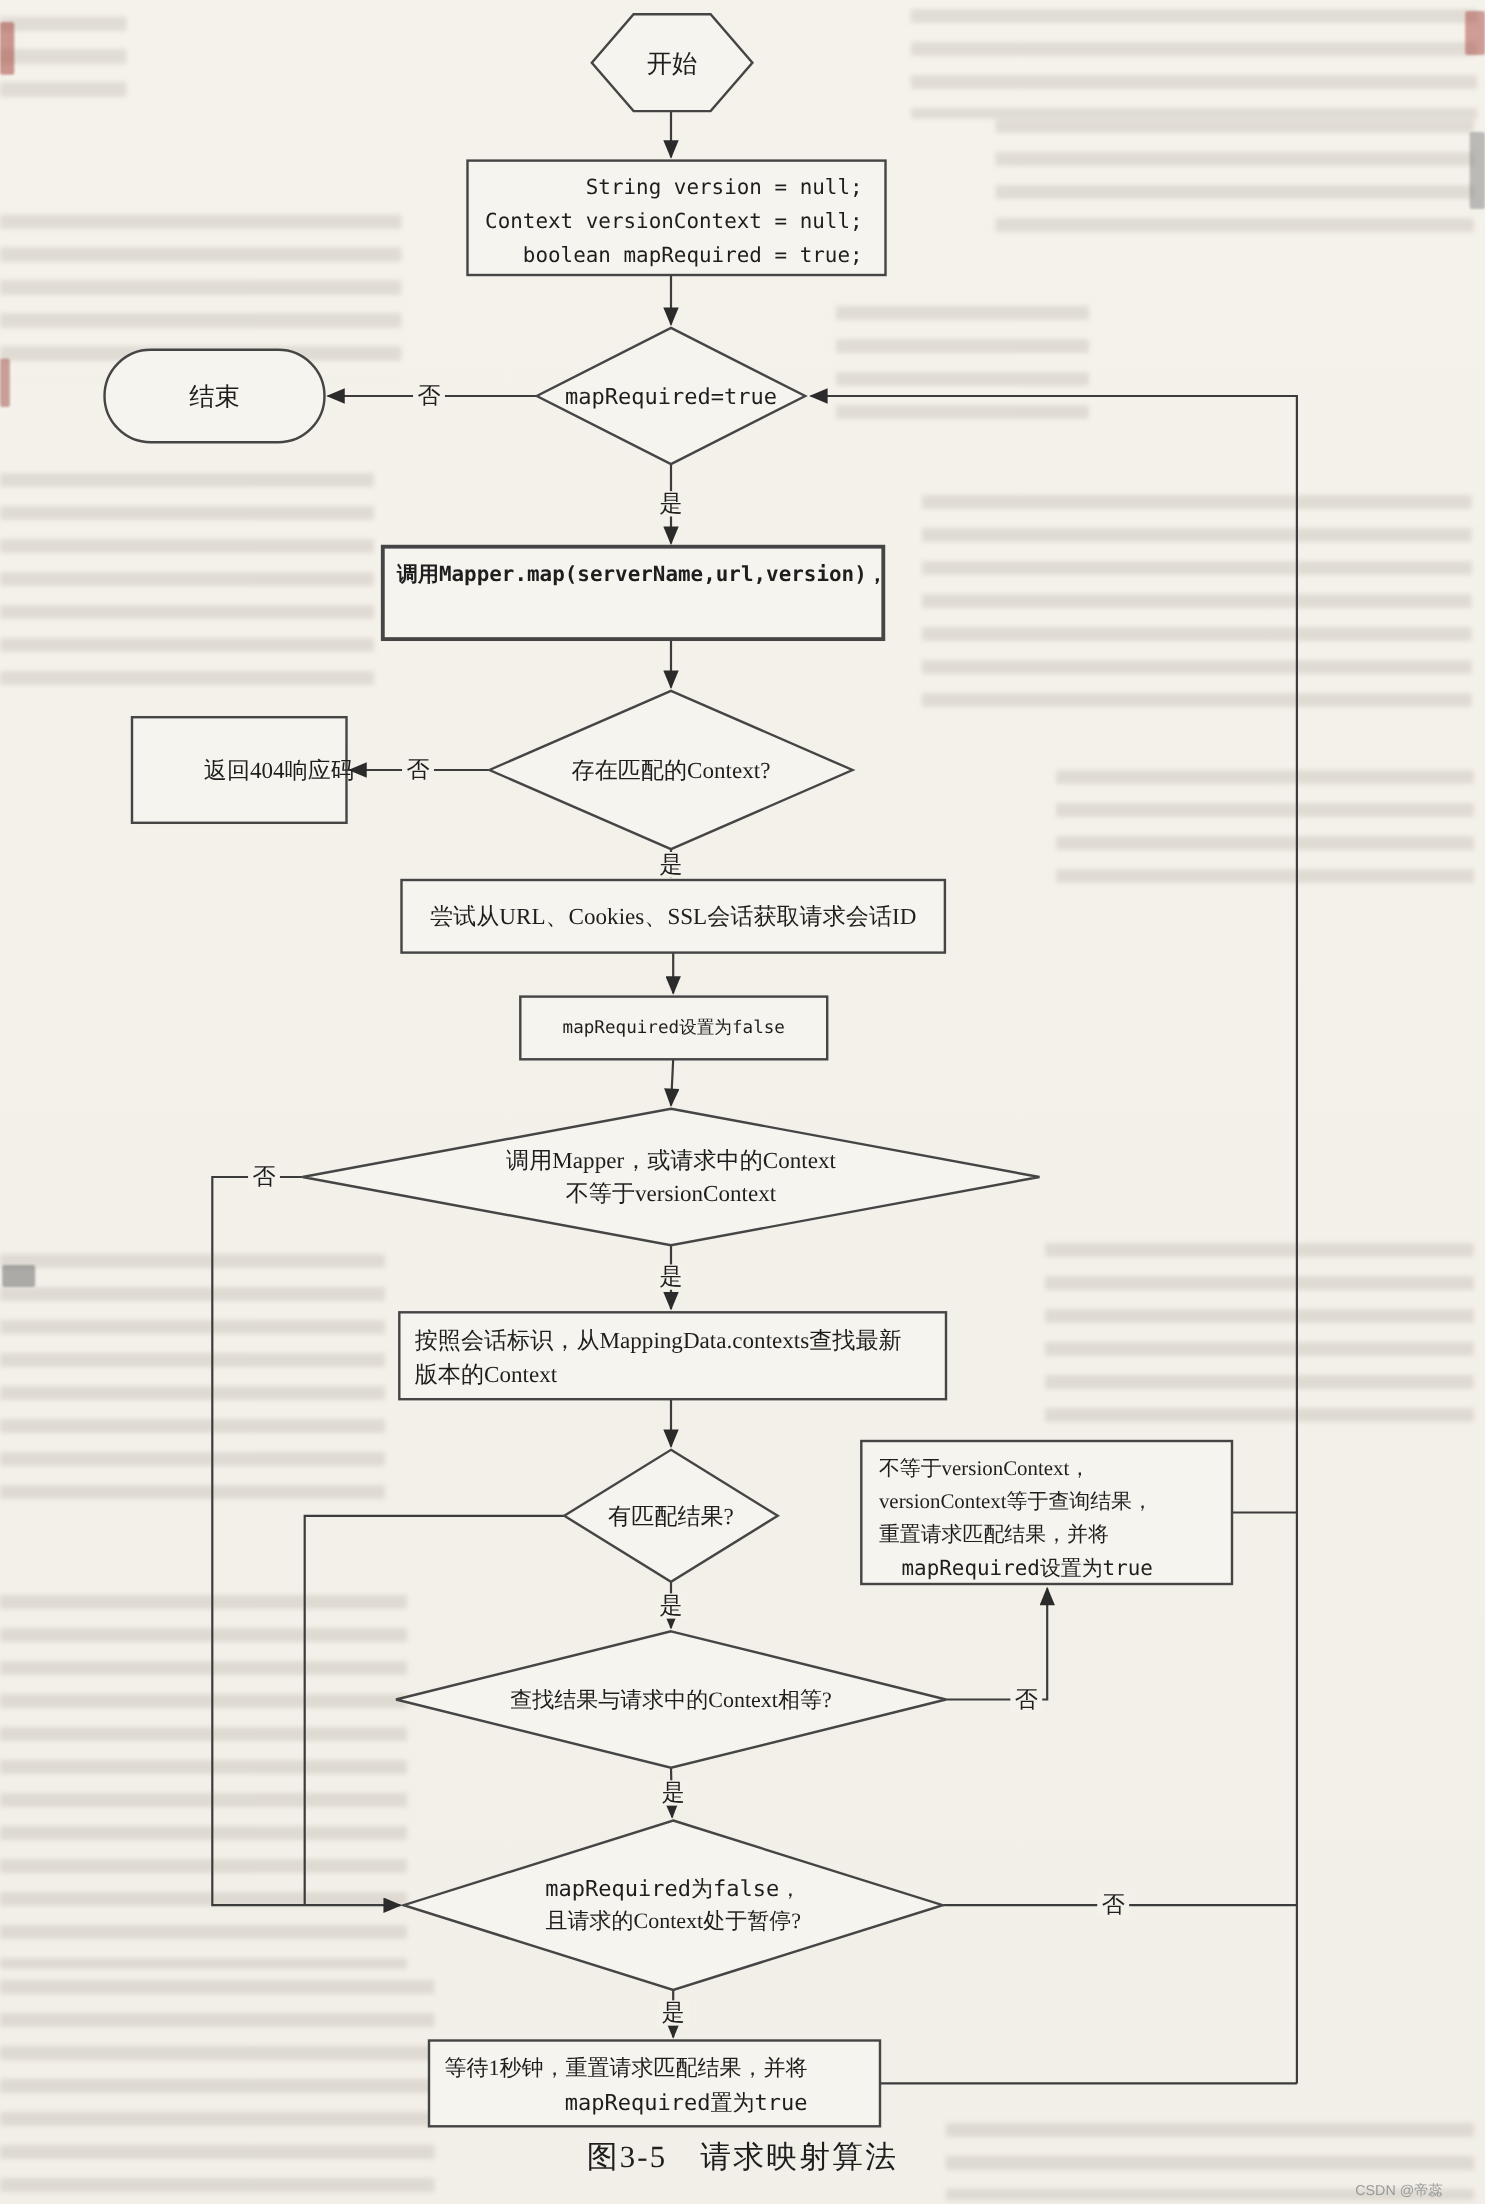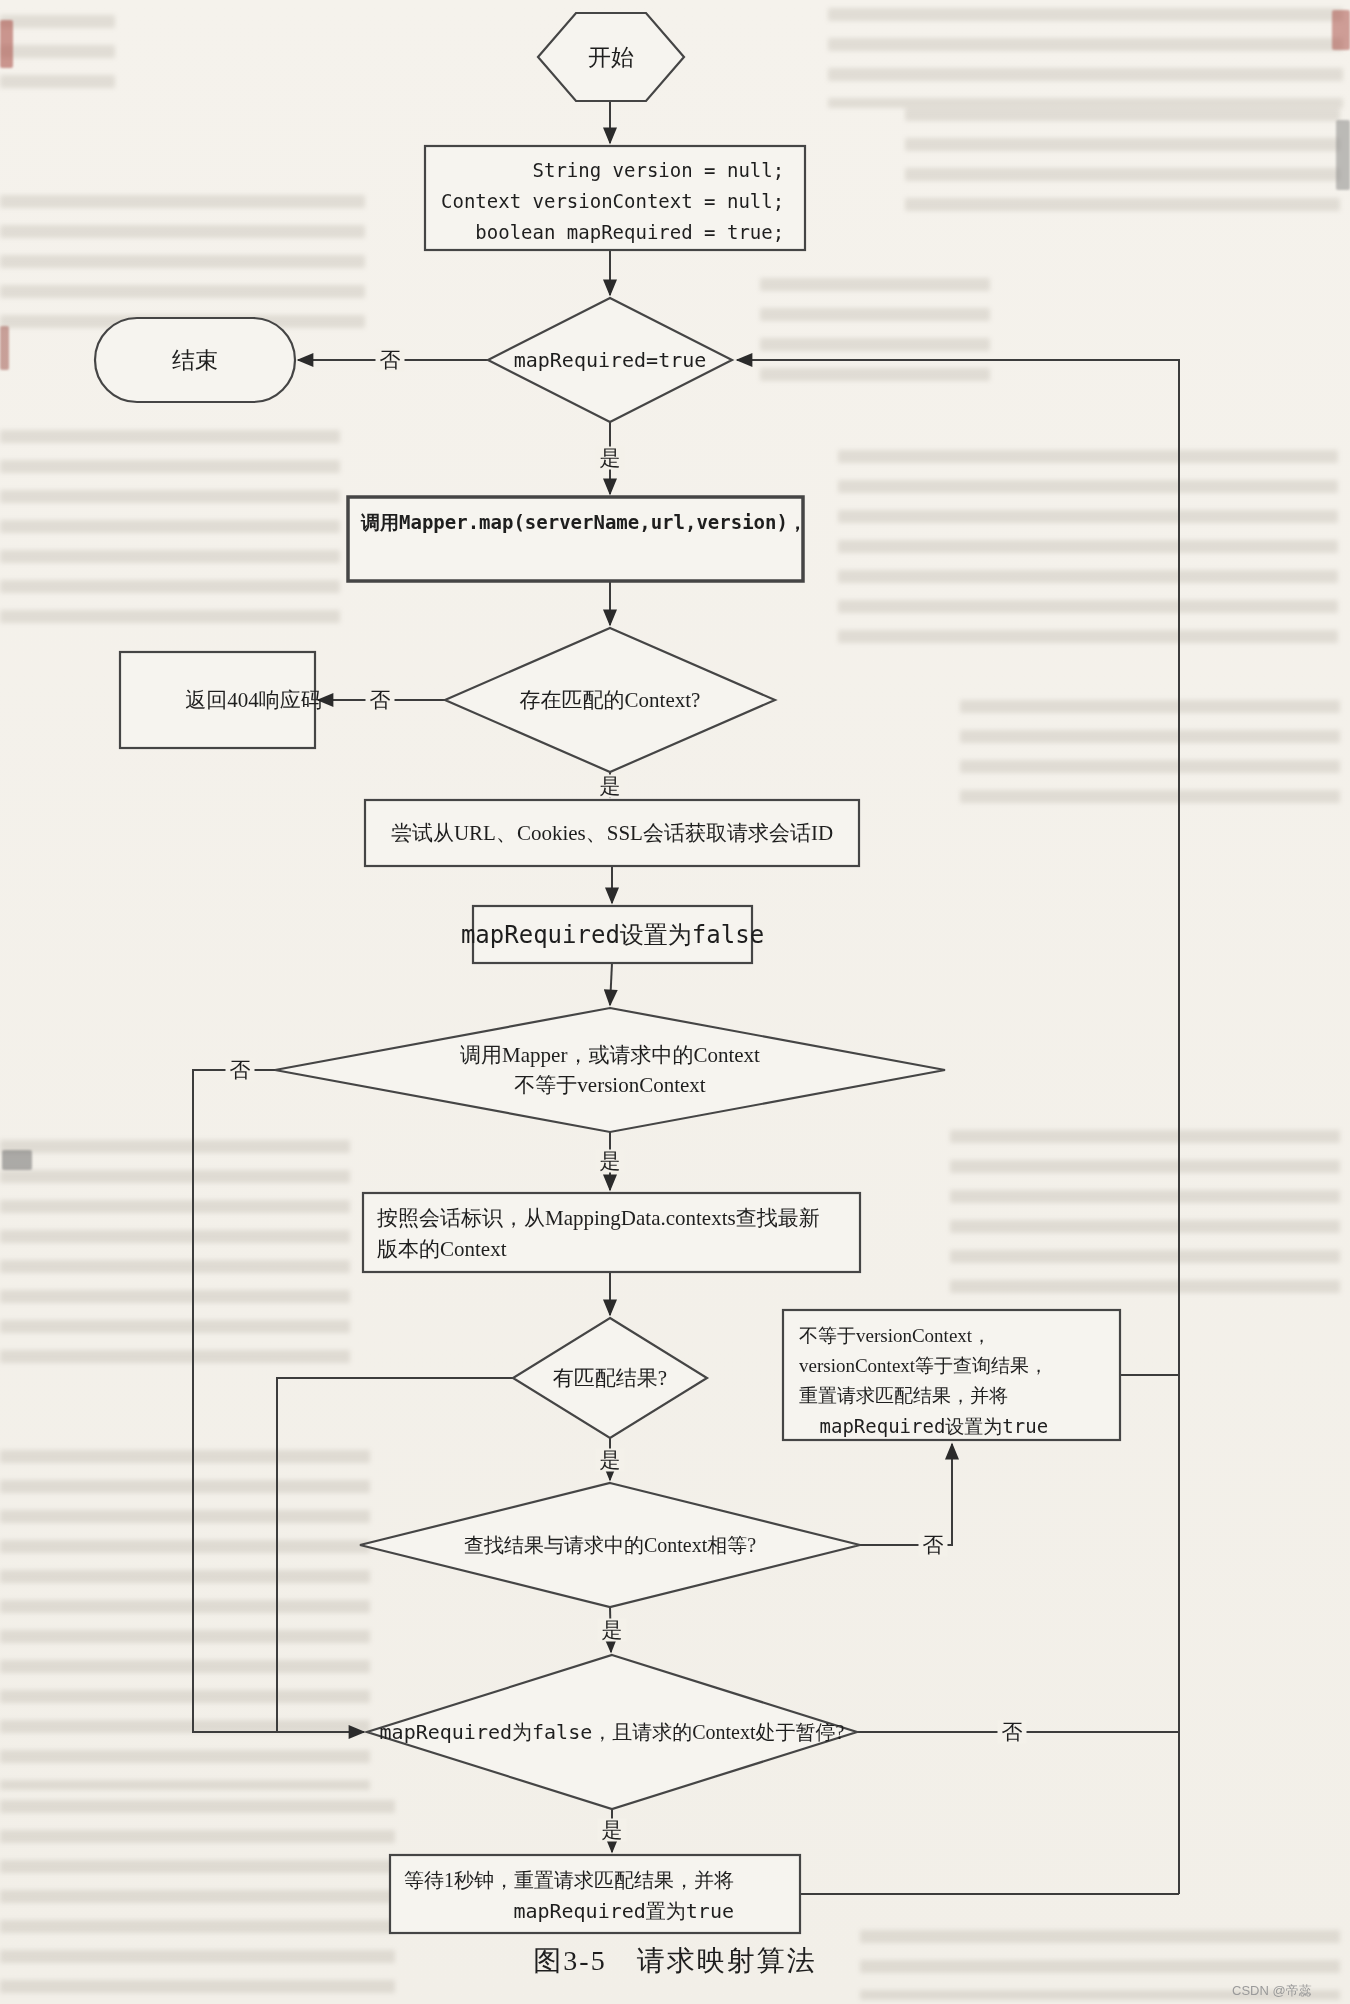--- a/index.html
+++ b/index.html
@@ -37,29 +37,29 @@
   #t-start   { left:538px; top:13px;  width:146px; height:88px; font-size:23px; }
   #t-init    { left:441px; top:155px; font-size:19px; line-height:31px; }
   #t-d1      { left:488px; top:300px; width:244px; height:120px; font-size:20px; }
   #t-end     { left:95px;  top:318px; width:200px; height:84px;  font-size:23px; }
   #t-mapper  { left:361px; top:504px; font-weight:bold; line-height:37px; }
   #t-mapper .l1 { font-size:19px; }
   #t-mapper .l2 { font-size:21px; }
   #t-d2      { left:445px; top:640px; width:330px; height:120px; font-size:21px; }
   #t-404     { left:120px; top:652px; width:195px; height:96px;  font-size:21px;padding-left:36px; }
   #t-session { left:365px; top:800px; width:494px; height:66px;  font-size:21px; }
-  #t-mapfalse{ left:473px; top:906px; width:279px; height:57px;  font-size:24px; }
+  #t-mapfalse{ left:473px; top:906px; width:279px; height:57px;  font-size:16px; }
   #t-d3      { left:330px; top:1010px; width:560px; height:120px; font-size:21px;
                flex-direction:column; line-height:30px; }
   #t-lookup  { left:377px; top:1203px; font-size:21px; line-height:31px; }
   #t-d4      { left:513px; top:1320px; width:194px; height:116px; font-size:21px; }
   #t-version { left:799px; top:1321px; font-size:19px; line-height:30px; }
   #t-d5      { left:380px; top:1485px; width:460px; height:120px; font-size:20px; }
   #t-d6      { left:430px; top:1660px; width:364px; height:144px; font-size:20px;
-               flex-direction:row; line-height:30px; }
+               flex-direction:column; line-height:30px; }
   #t-wait    { left:404px; top:1865px; font-size:20px; line-height:31px; }
   .caption   { top:1942px; }
   .watermark { left:1232px; top:1982px; }
 </style>
 </head>
 <body>
 
 <div class="page">
 
   <div class="bleed" style="left:0;top:15px;width:115px;height:78px"></div>

